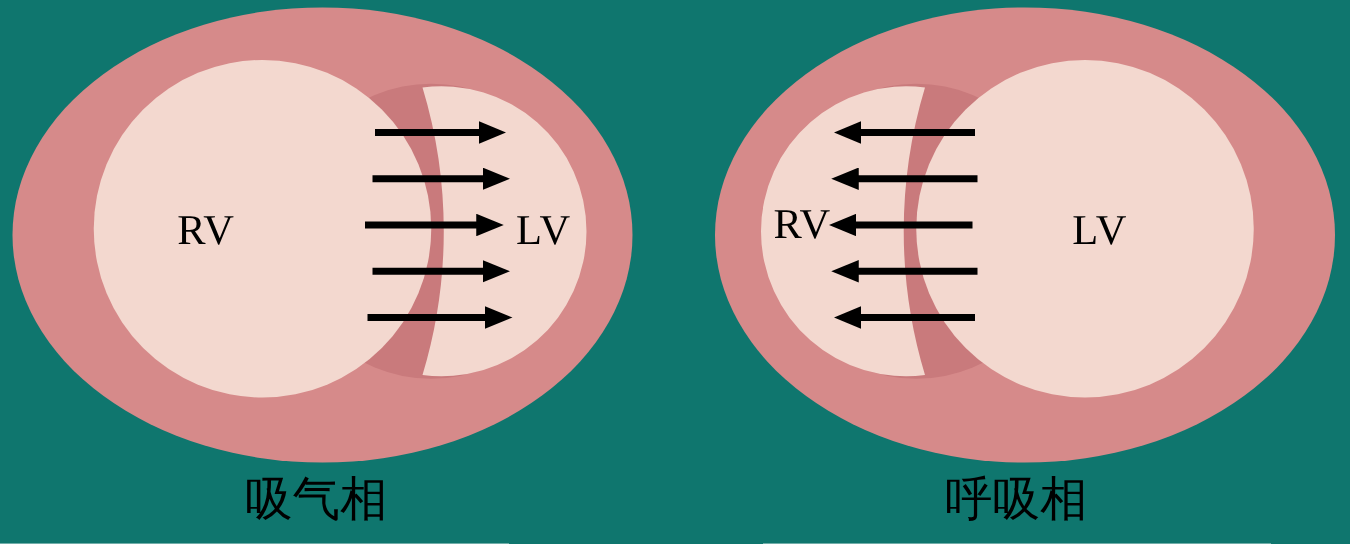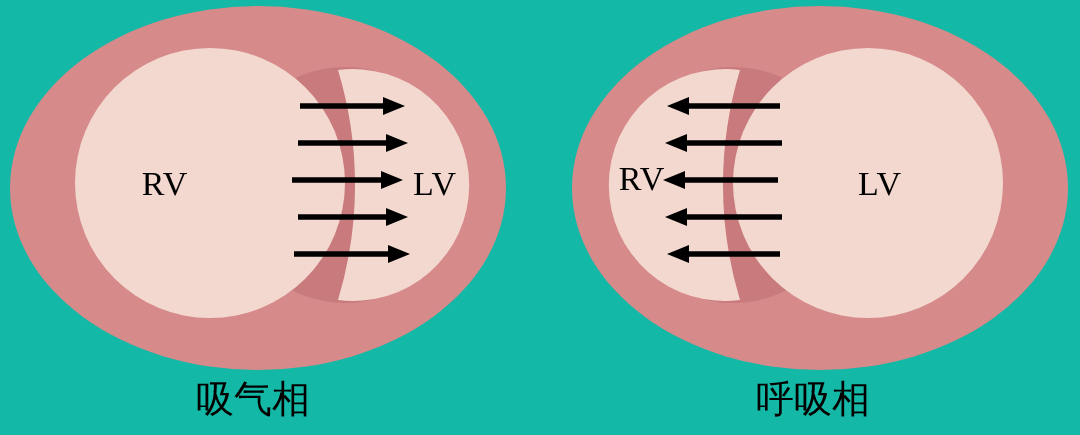--- a/index.html
+++ b/index.html
@@ -4,21 +4,21 @@
 <style>
   html, body {
     margin: 0;
     padding: 0;
     background: #ffffff;
   }
   .figure-wrap {
     width: 1080px;
     height: 435px;
     position: relative;
-    background: #14b8a6;
+    background: #0f766e;
     font-family: "Liberation Serif", "DejaVu Serif", serif;
   }
   svg {
     display: block;
   }
   .chamber-label {
     font-family: "Liberation Serif", "DejaVu Serif", serif;
     font-size: 34px;
     fill: #000000;
     letter-spacing: 1px;

